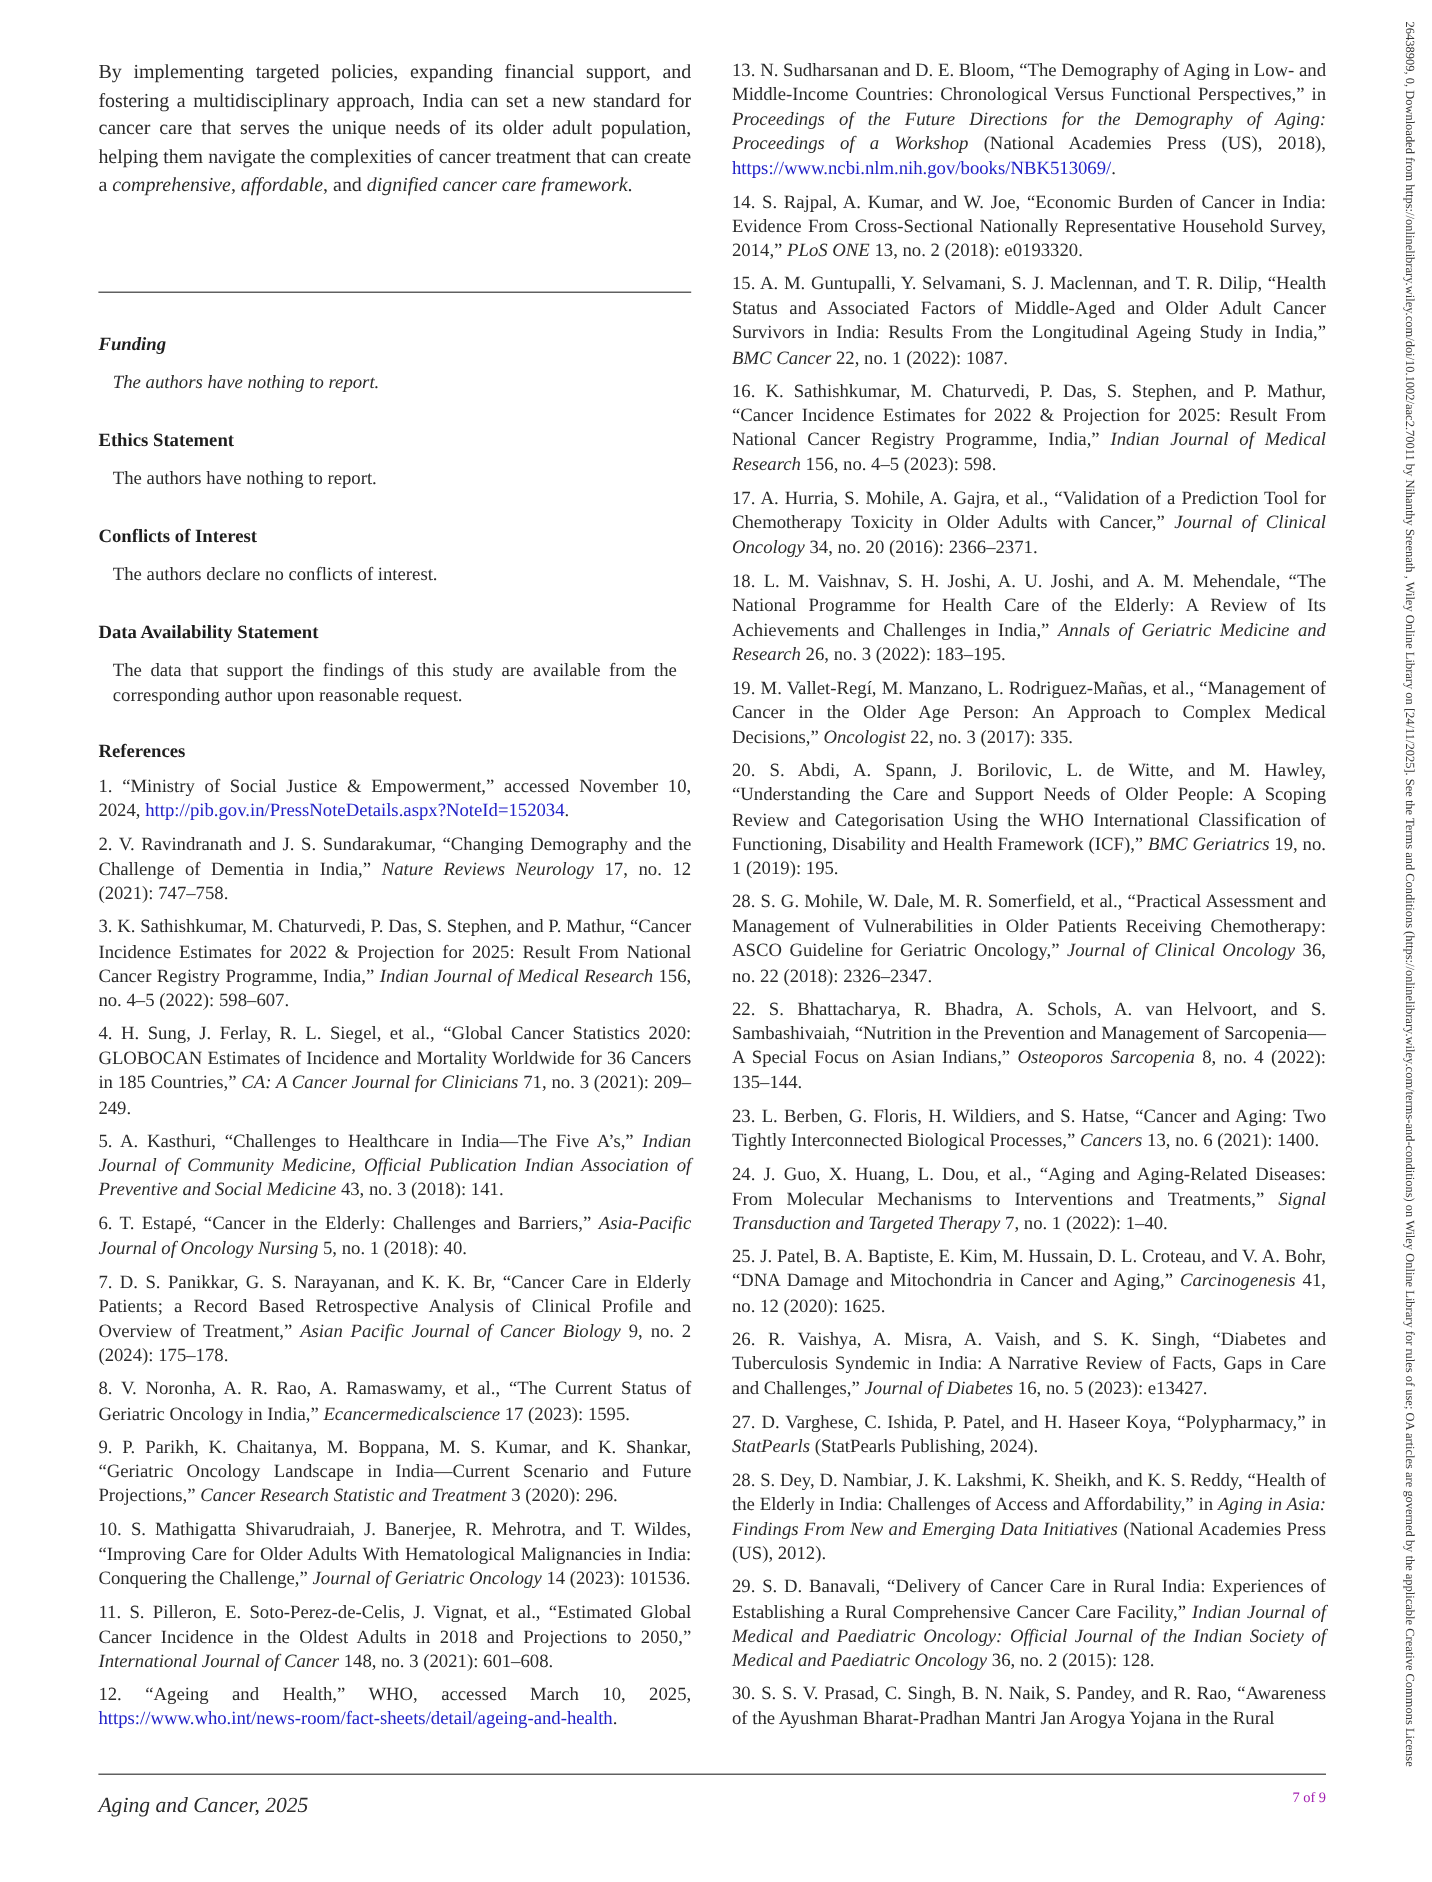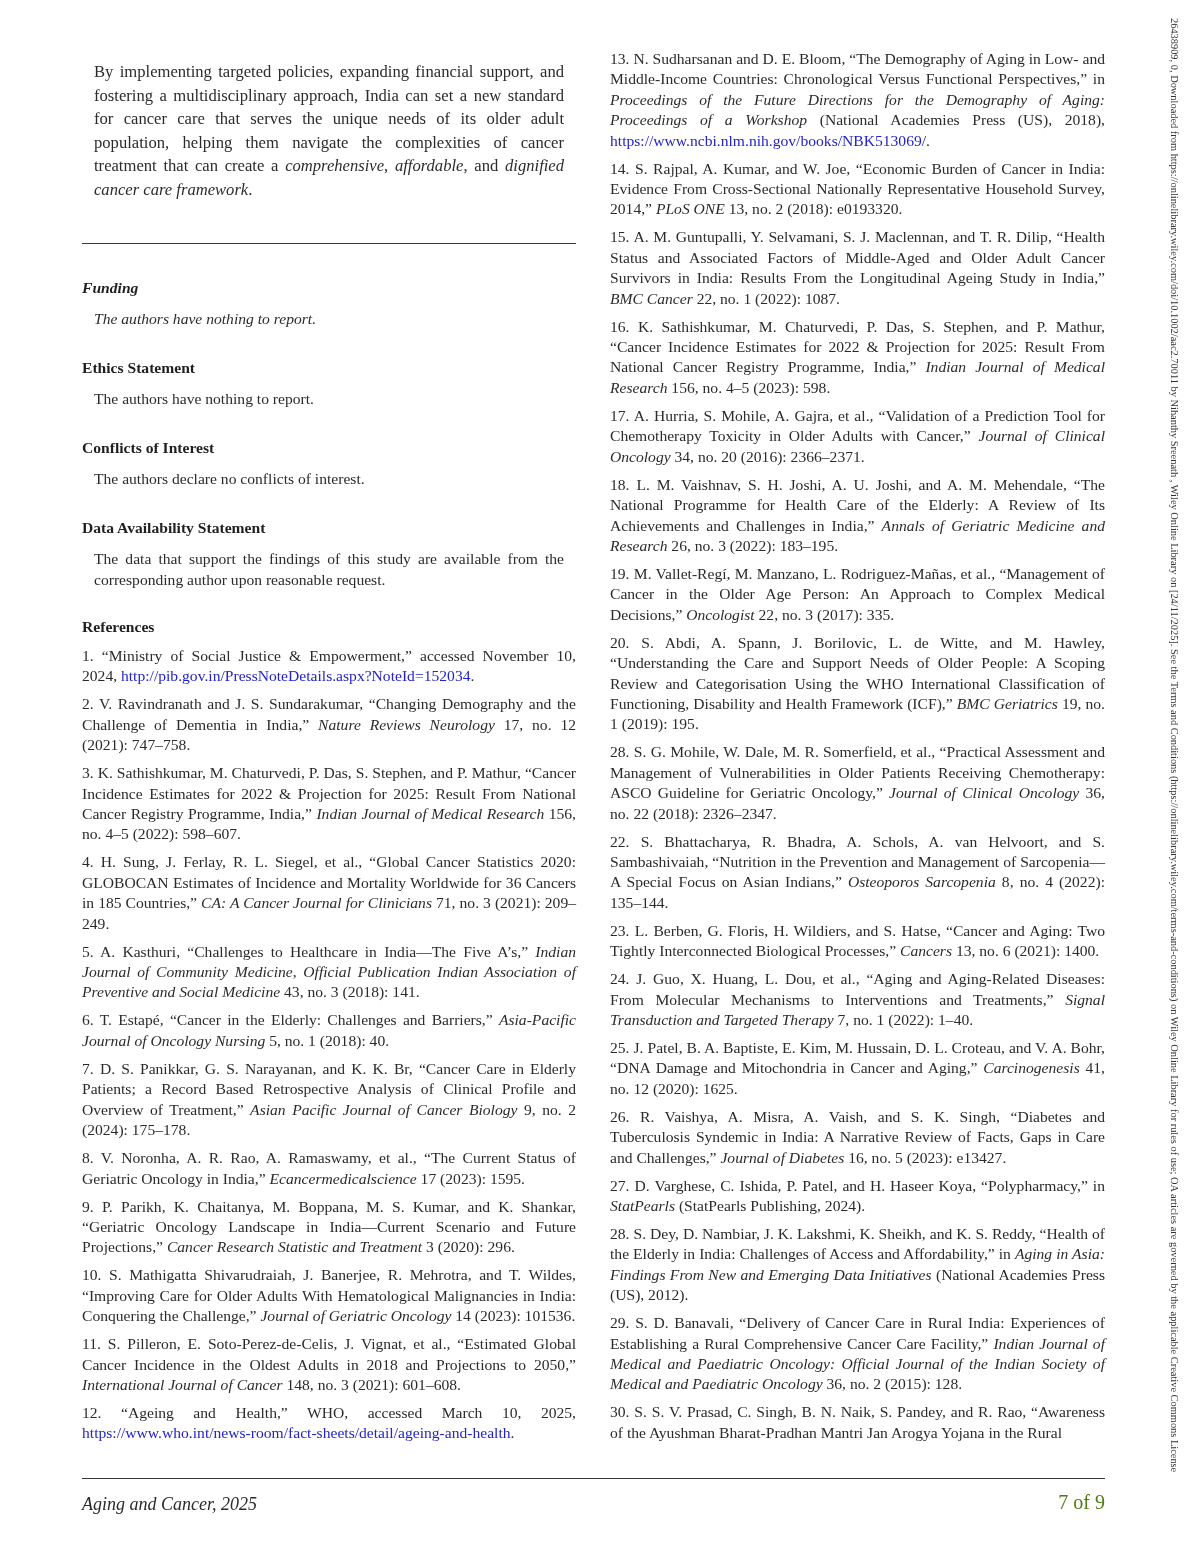--- a/index.html
+++ b/index.html
@@ -20,21 +20,21 @@
       top: 48px;
       font-size: 15.6px;
       line-height: 20.4px;
       text-align: justify;
     }
     .col-left { left: 82px; width: 494px; }
 
     .intro-para {
       font-size: 16.6px;
       line-height: 23.6px;
-      margin: 12px;
+      margin: 0;
     }
     .divider {
       position: absolute;
       left: 82px;
       width: 494px;
       top: 243px;
       height: 0;
       border-top: 1.5px solid #3a3a3a;
     }
     .section {
@@ -82,22 +82,22 @@
       left: 82px;
       top: 1494px;
       font-size: 18px;
       font-style: italic;
       color: #2b2b2b;
     }
     .footer-page {
       position: absolute;
       right: 88px;
       top: 1491px;
-      font-size: 20px;
-      color: #4d7c0f;
+      font-size: 12px;
+      color: #a21caf;
     }
     .side-strip {
       position: absolute;
       left: 1161px;
       top: 18px;
       width: 1520px;
       transform-origin: 0 0;
       transform: translateX(20px) rotate(90deg);
       font-family: "Liberation Serif", serif;
       font-size: 10.4px;

